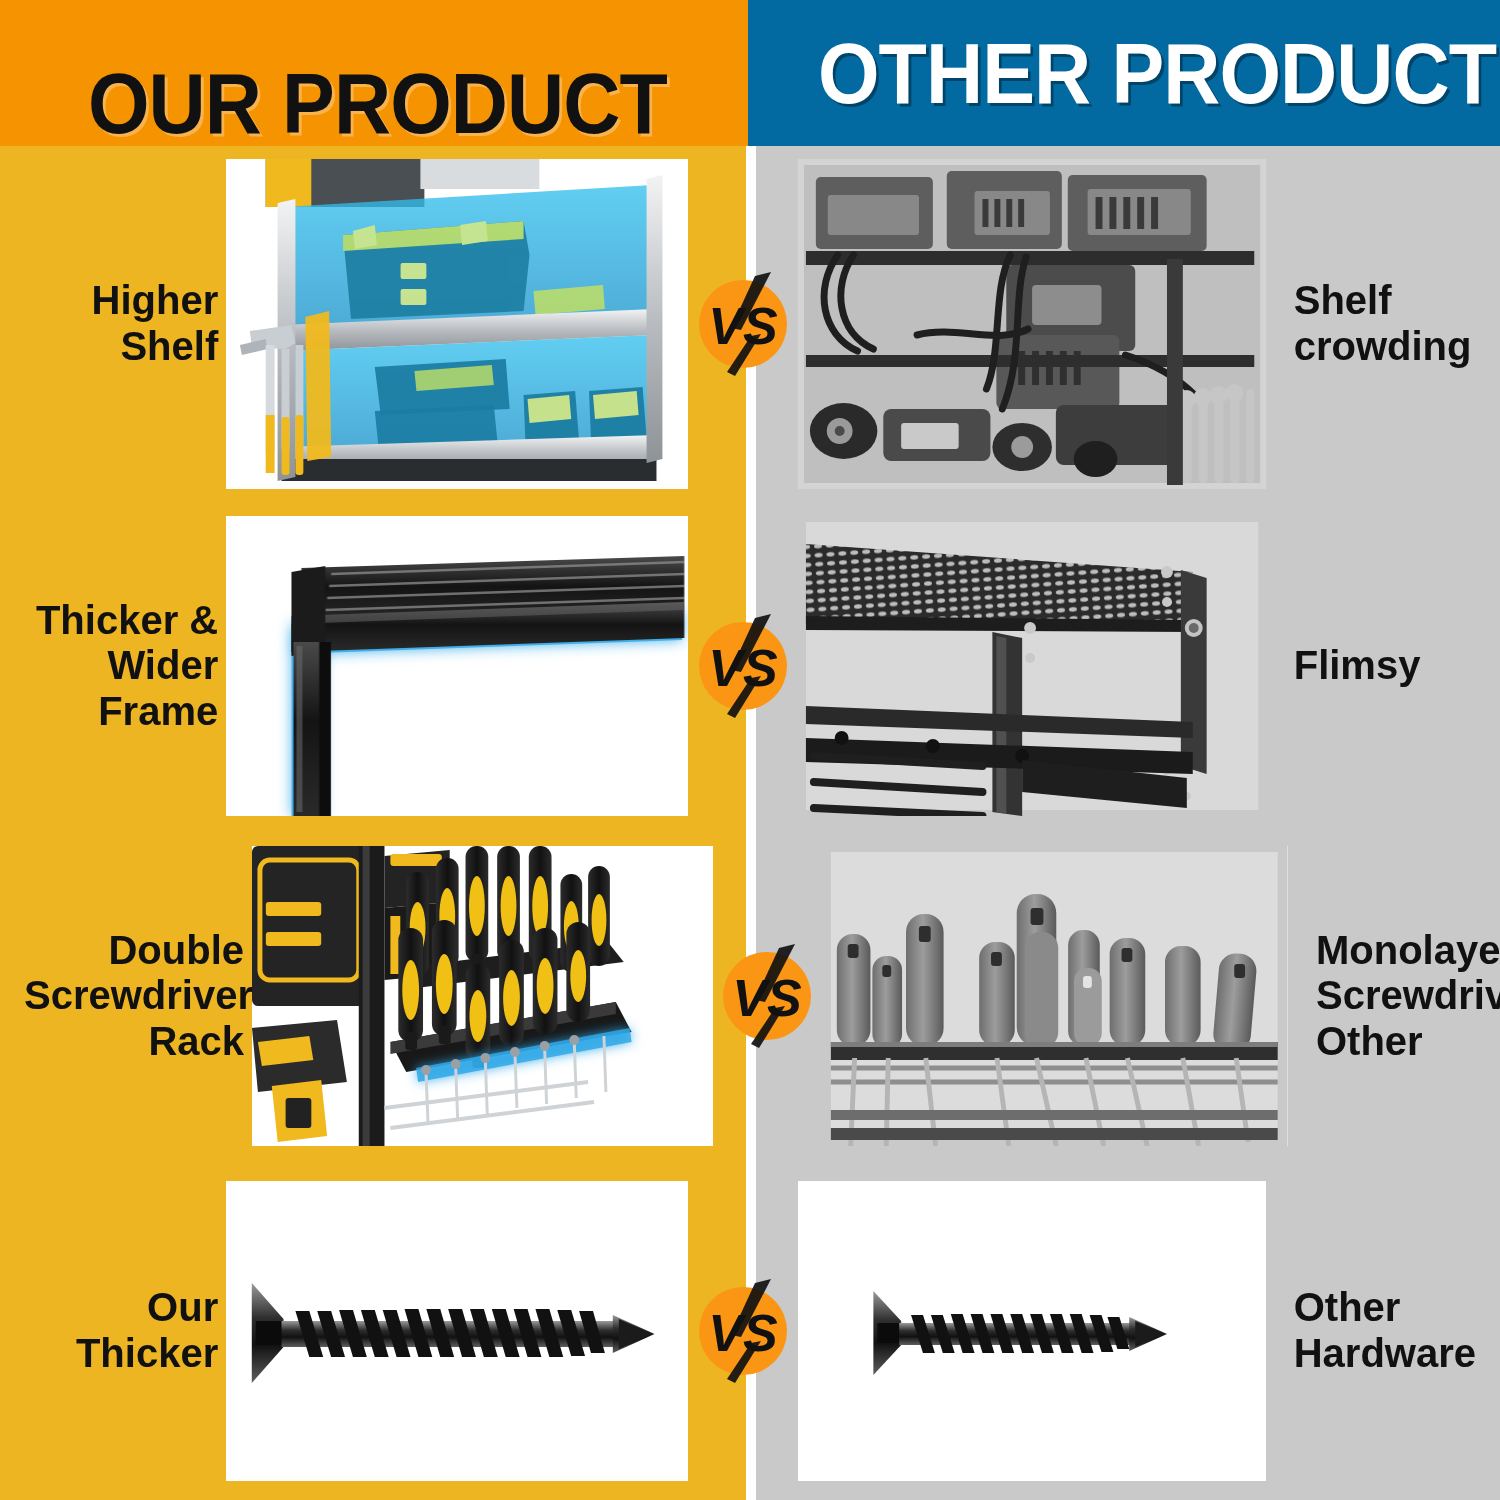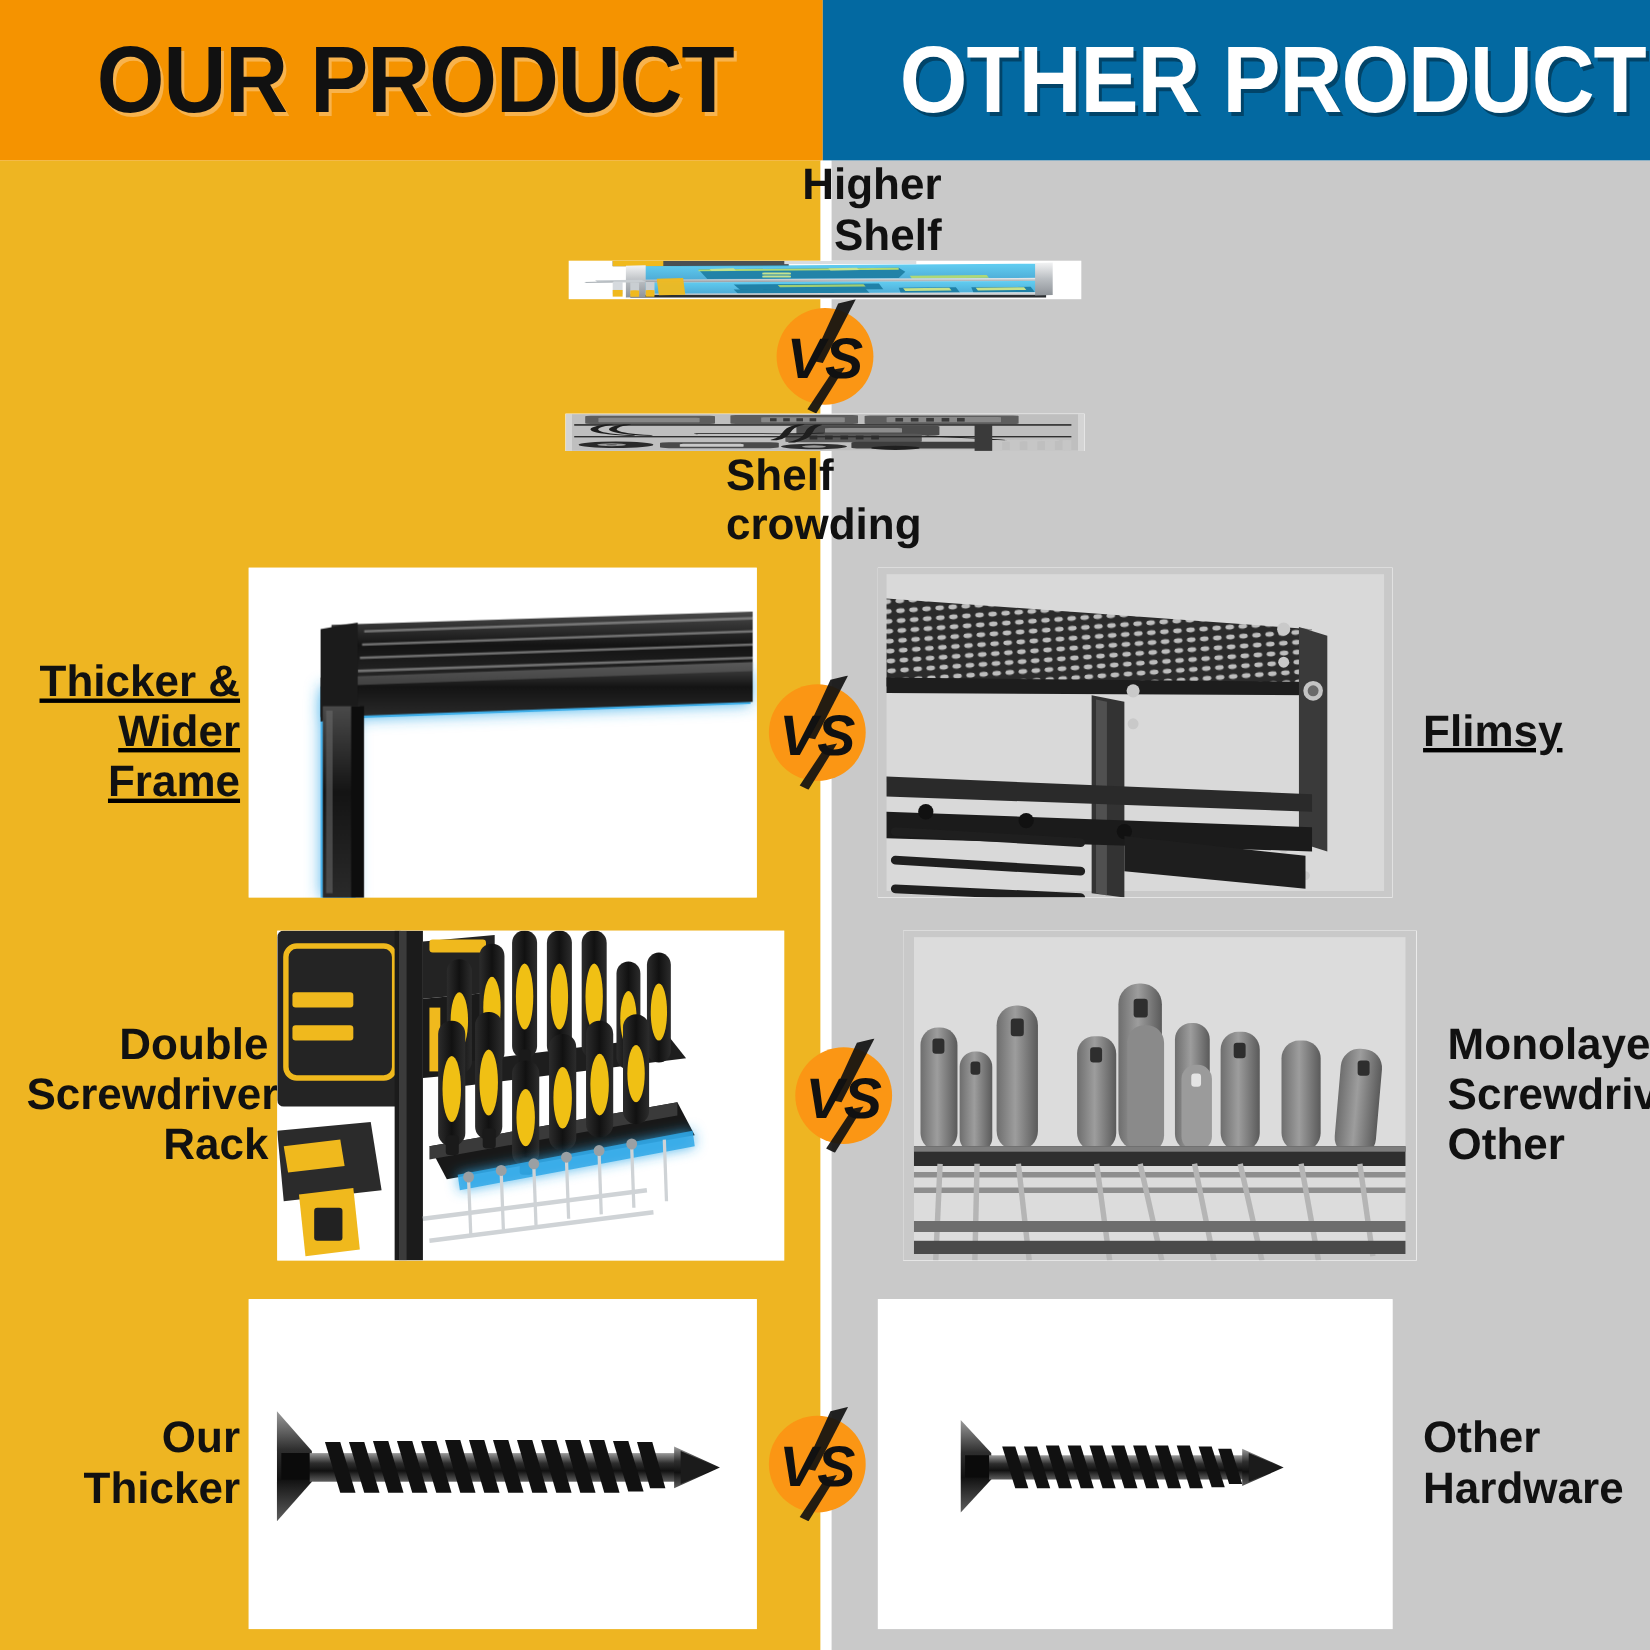--- a/index.html
+++ b/index.html
@@ -5,43 +5,43 @@
   html,body{margin:0;padding:0;}
   body{
     width:1500px;height:1500px;overflow:hidden;
     font-family:"Liberation Sans","DejaVu Sans",sans-serif;
     background:#ffffff;
   }
   #page{position:relative;width:1500px;height:1500px;}
 
   
   .header{position:absolute;left:0;top:0;width:1500px;height:146px;display:flex;}
-  .hdr-left{width:748px;height:146px;background:#F59300;display:flex;align-items:center;}
+  .hdr-left{width:748px;height:146px;background:#F59300;display:flex;align-items:flex-end;}
   .hdr-right{width:752px;height:146px;background:#0369a1;display:flex;align-items:center;}
   .hdr-text{
     font-weight:bold;font-size:86px;line-height:1;
     letter-spacing:-1px;
     font-stretch:condensed;
     transform:scaleX(0.92);transform-origin:left center;
     white-space:nowrap;
   }
   .hdr-left .hdr-text{color:#111111;margin-left:88px;
     text-shadow:3px 3px 0 rgba(255,255,255,.30);}
   .hdr-right .hdr-text{color:#ffffff;margin-left:70px;
     text-shadow:3px 3px 0 rgba(0,0,0,.35);}
 
   
   .col-left{position:absolute;left:0;top:146px;width:746px;height:1354px;background:#EEB522;}
   .col-gap{position:absolute;left:746px;top:146px;width:10px;height:1354px;background:#ffffff;}
   .col-right{position:absolute;left:756px;top:146px;width:744px;height:1354px;background:#C9C9C9;}
 
   
   .row{position:absolute;left:0;width:1500px;display:flex;align-items:center;}
-  .row-1{top:146px;height:355px;flex-direction:column;}
-  .row-2{top:501px;height:330px;text-decoration:underline;}
+  .row-1{top:146px;height:355px;}
+  .row-2{top:501px;height:330px;}
   .row-3{top:831px;height:330px;margin-left:24px;}
   .row-4{top:1161px;height:339px;}
 
   .label{
     font-weight:bold;color:#111111;line-height:1.14;
     font-size:40px;white-space:pre-line;
   }
   .label-left{width:228px;text-align:right;padding-right:8px;box-sizing:border-box;}
   .label-right{width:236px;text-align:left;padding-left:28px;box-sizing:border-box;}
 

